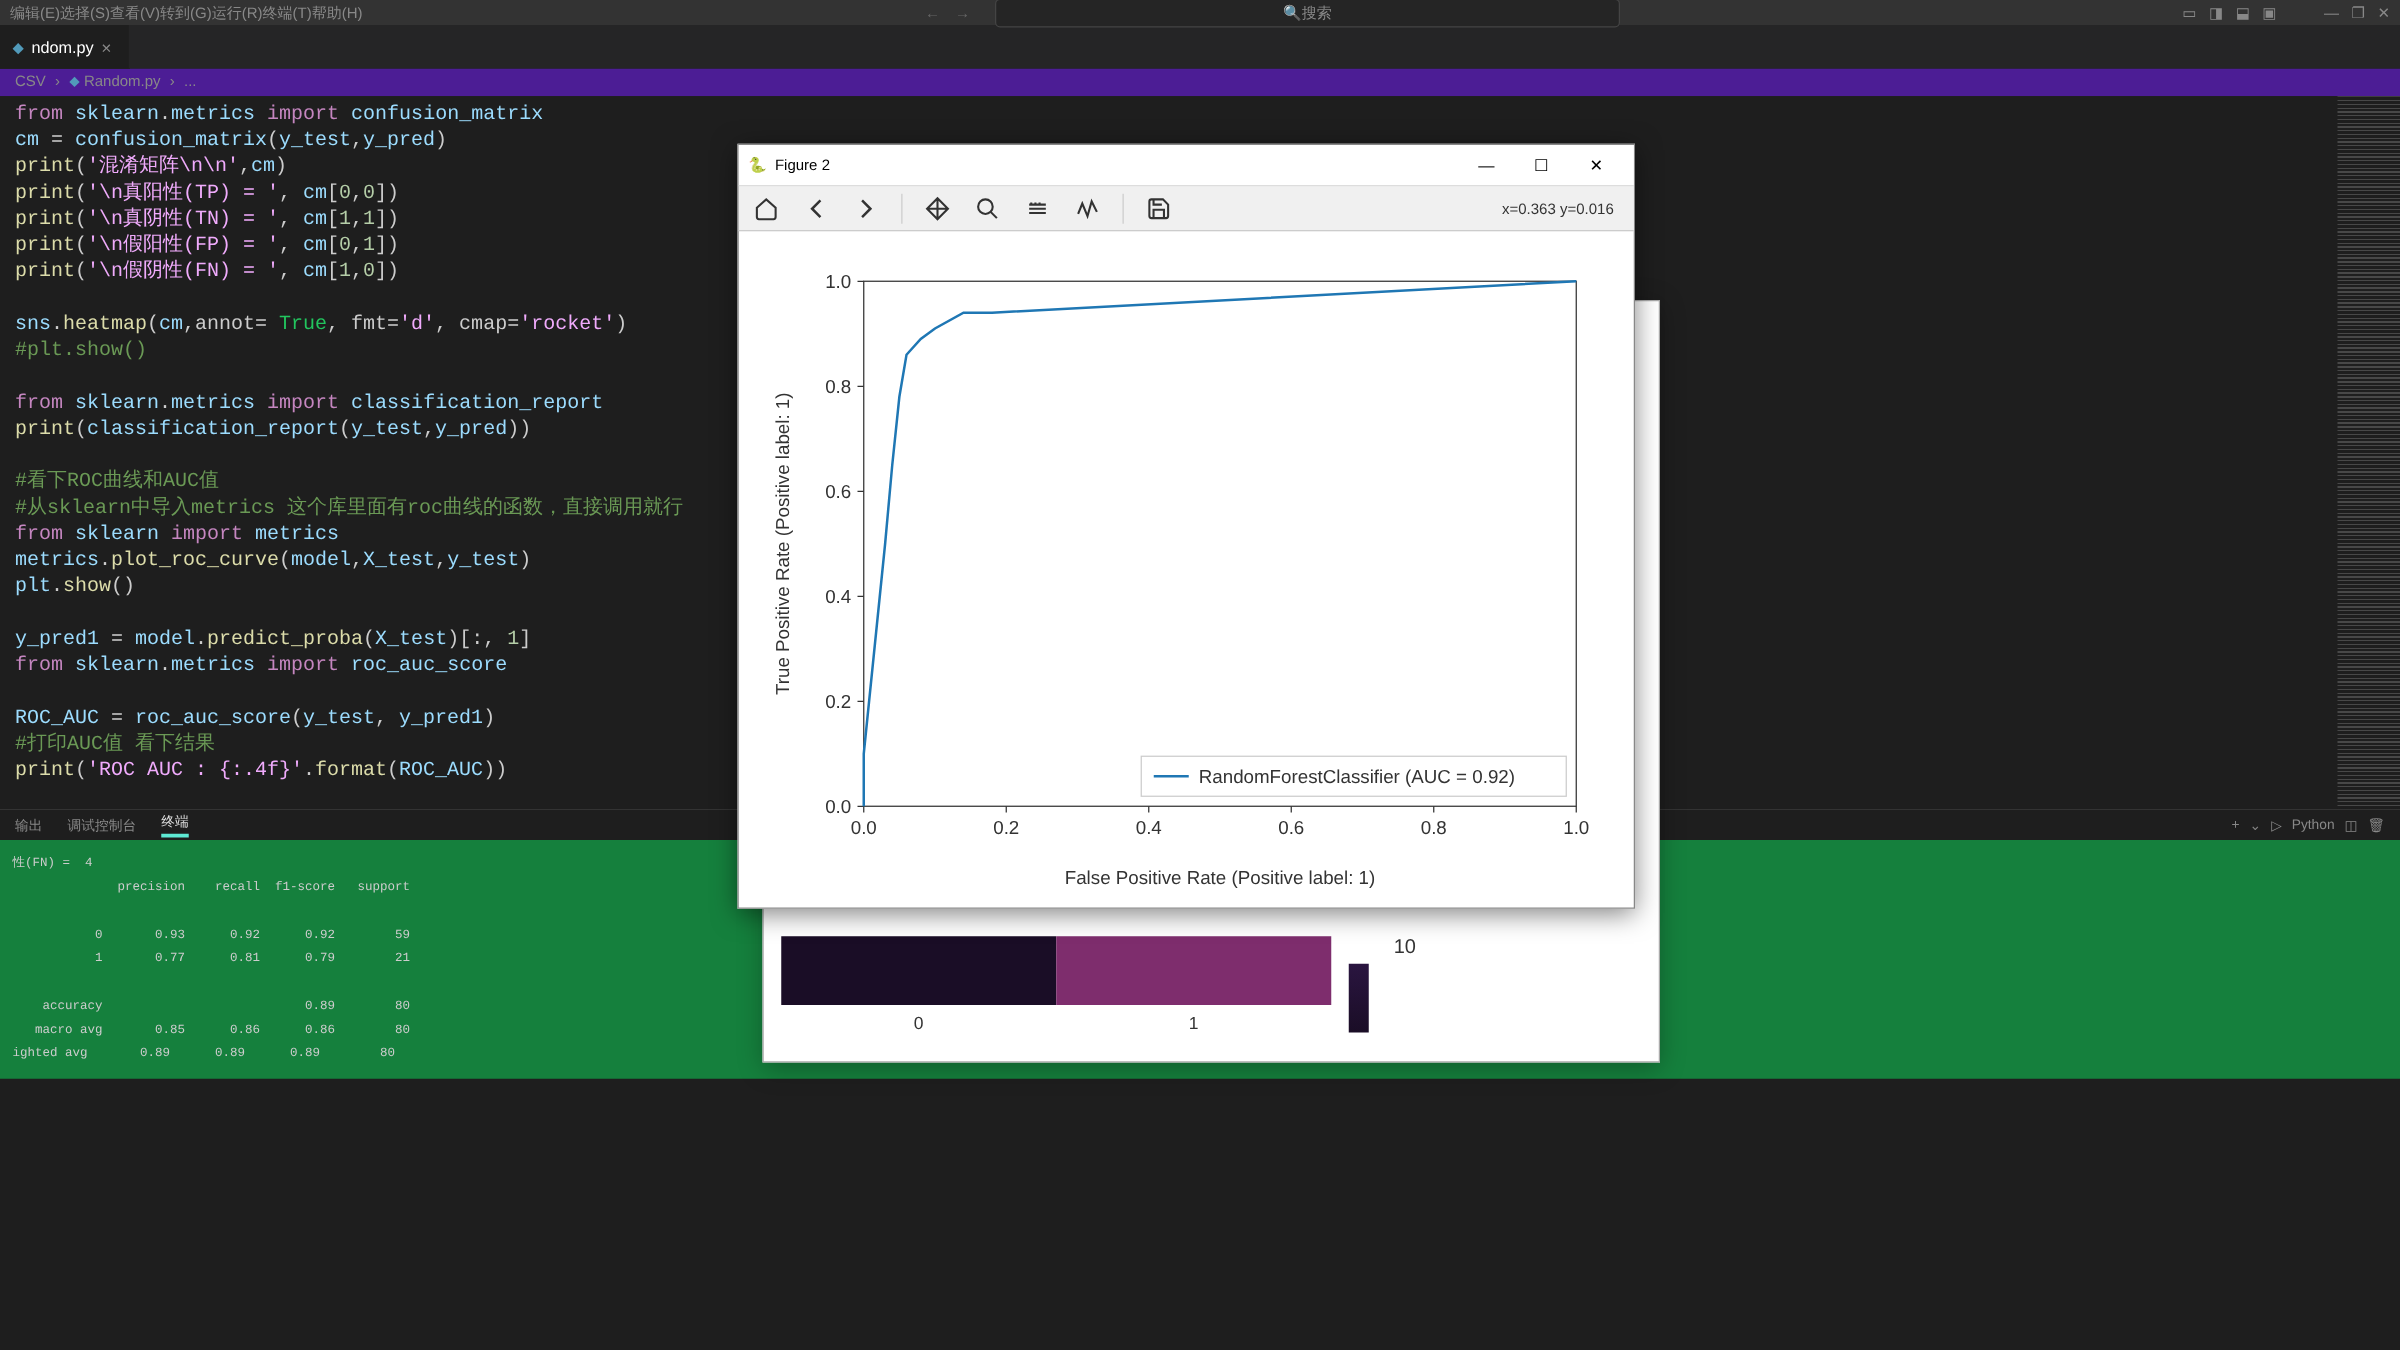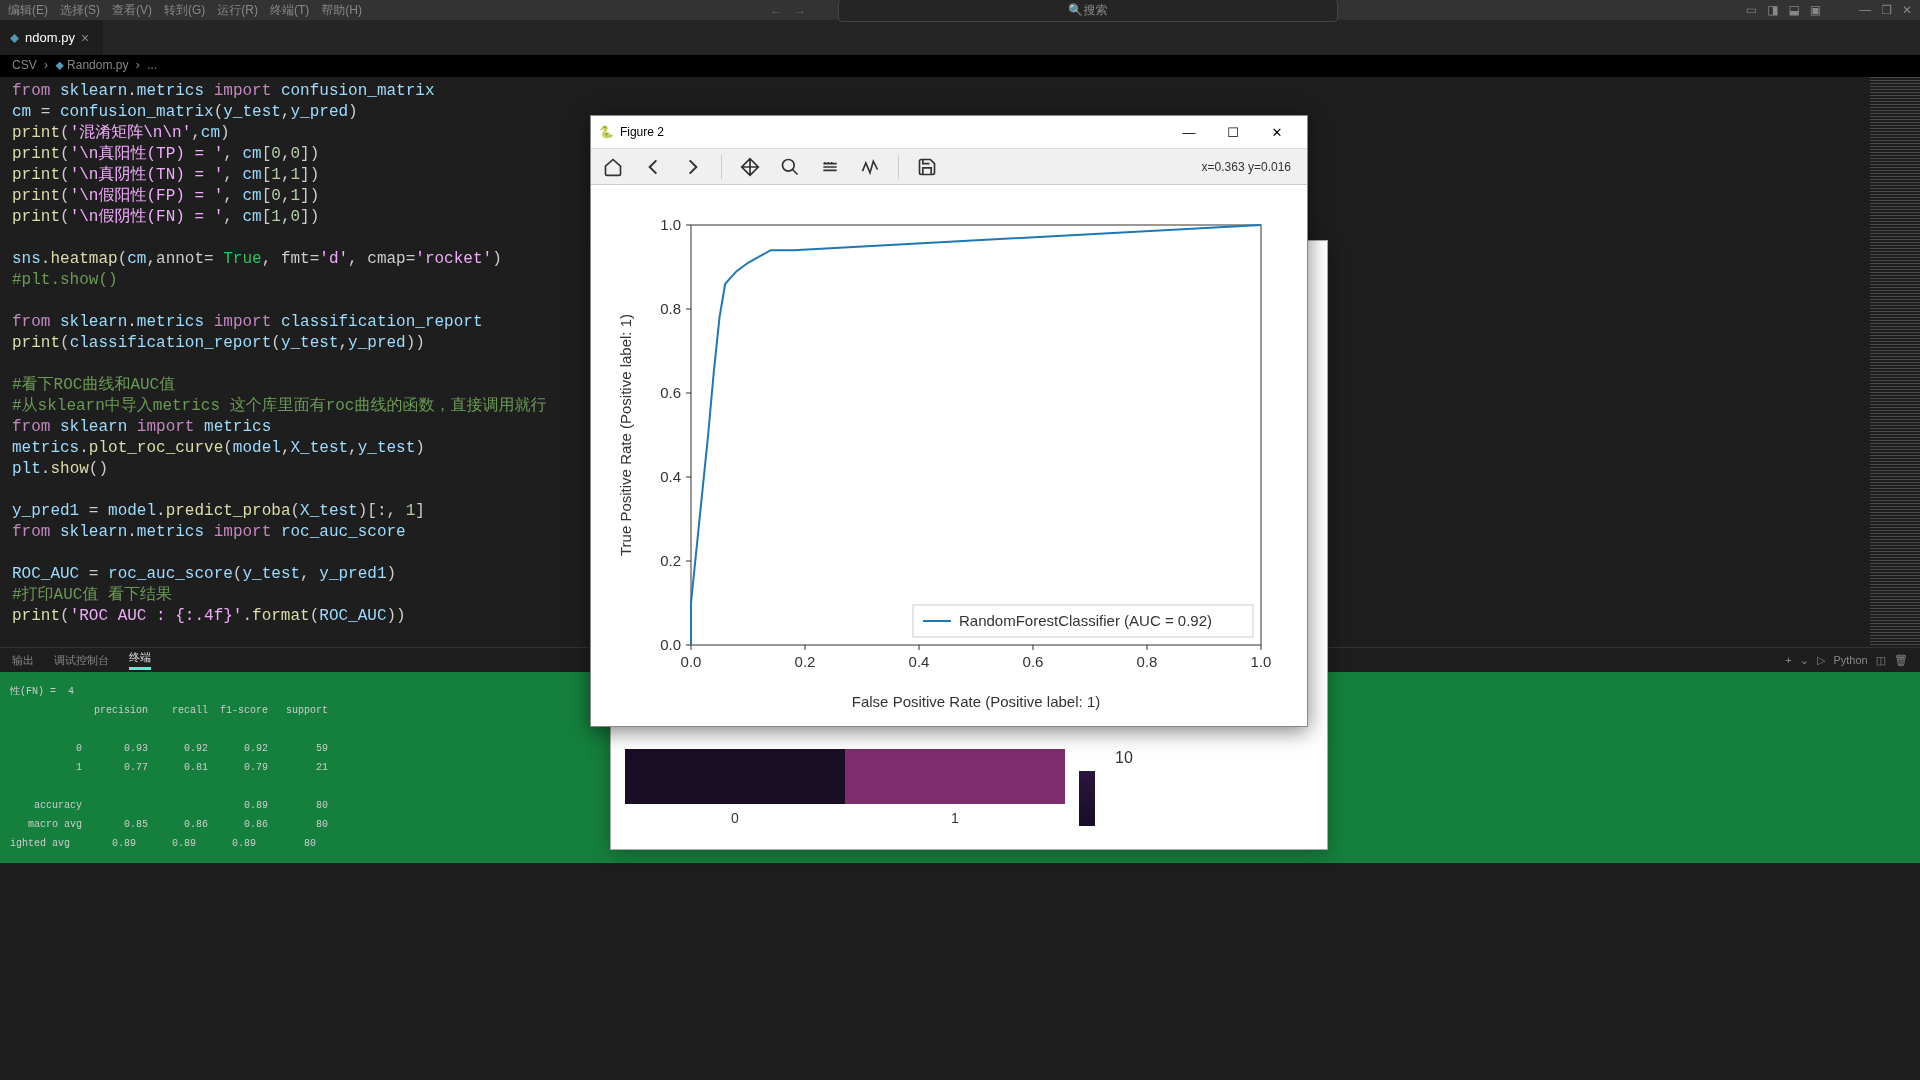--- a/index.html
+++ b/index.html
@@ -13,21 +13,21 @@
   position: relative;
 }
 .menubar {
   height: 20px;
   background: #333333;
   display: flex;
   align-items: center;
   font-size: 12px;
   color: #888888;
   padding: 1px 8px;
-  gap: 12px;
+  gap: 0;
 }
 .menubar .spacer { flex: 1; }
 .menubar .nav-arrows { display: flex; gap: 12px; margin-right: 20px; color: #666; }
 .menubar .search-box {
   background: #252525;
   border: 1px solid #444;
   border-radius: 4px;
   padding: 2px 10px;
   width: 500px;
   color: #888;
@@ -52,21 +52,21 @@
   align-items: center;
   gap: 6px;
   border-right: 1px solid #252526;
 }
 .tab .close { color: #888; font-size: 14px; cursor: pointer; }
 .breadcrumb {
   height: 22px;
   padding: 3px 12px;
   font-size: 12px;
   color: #888;
-  background: #000000;
+  background: #4c1d95;
 }
 .breadcrumb .sep { margin: 0 4px; }
 .editor {
   background: #1e1e1e;
   padding: 4px 12px;
   font-family: Consolas, 'Courier New', monospace;
   font-size: 16px;
   line-height: 21px;
   white-space: pre;
   overflow: hidden;

